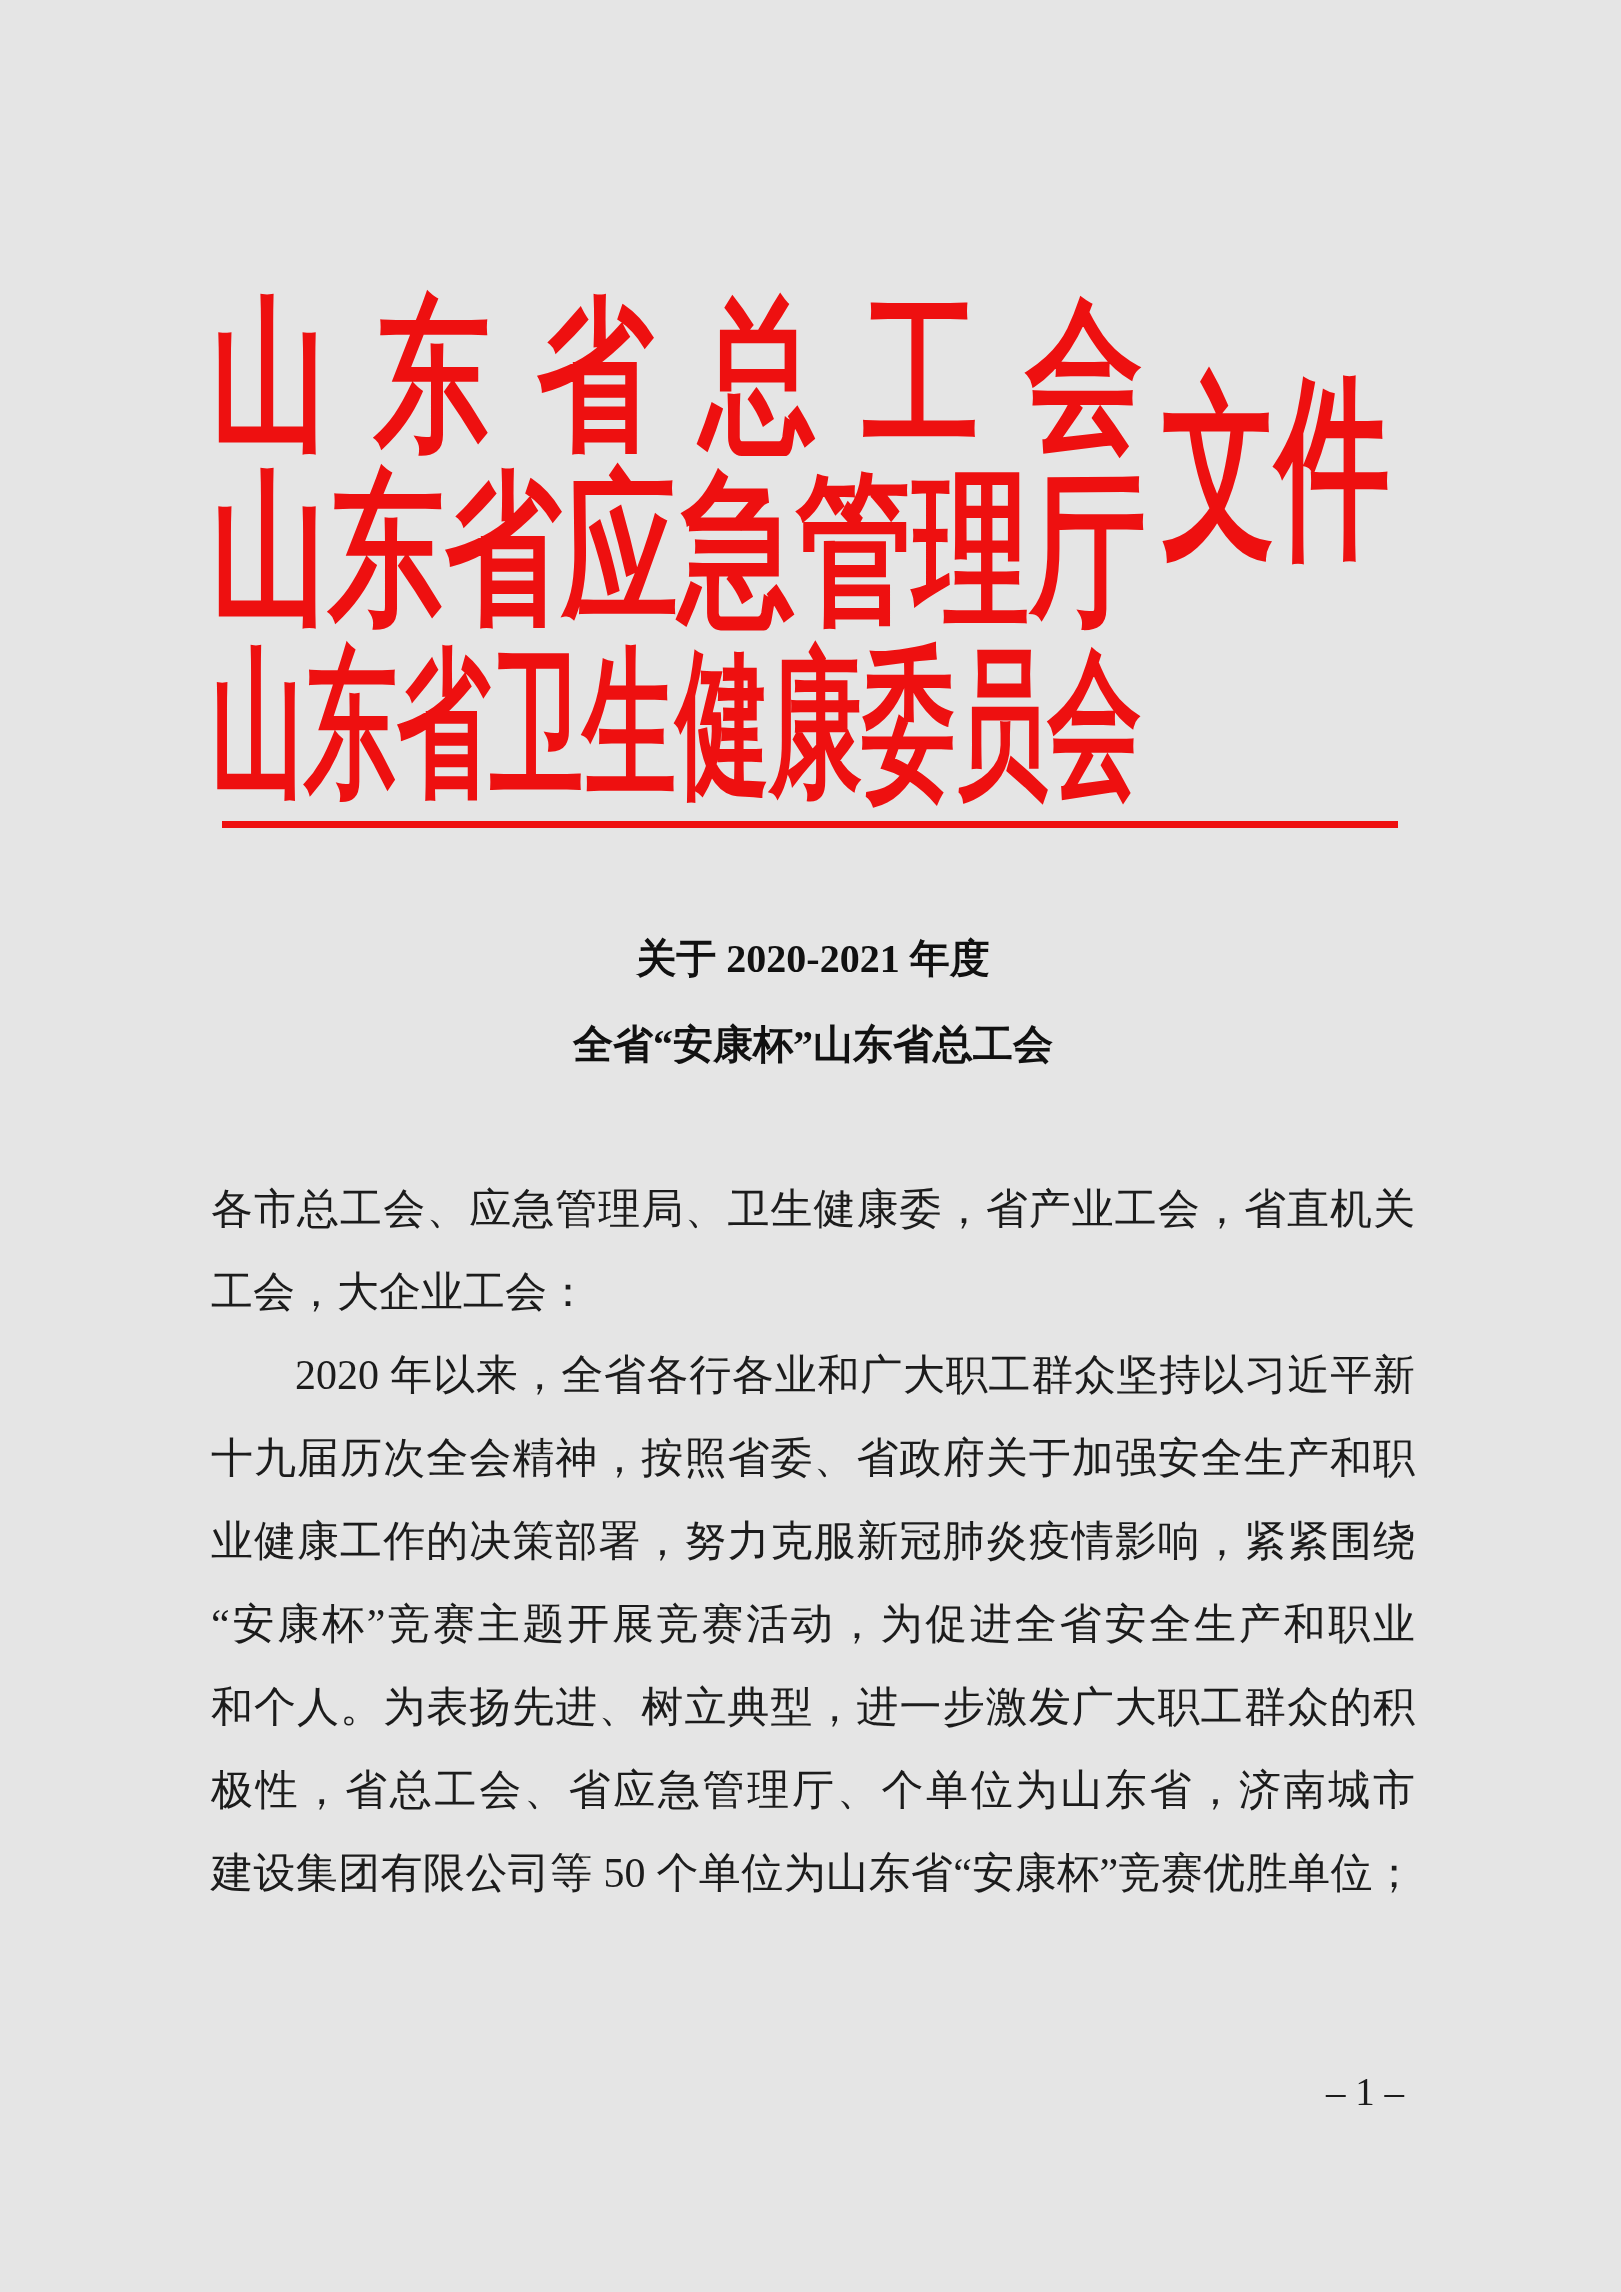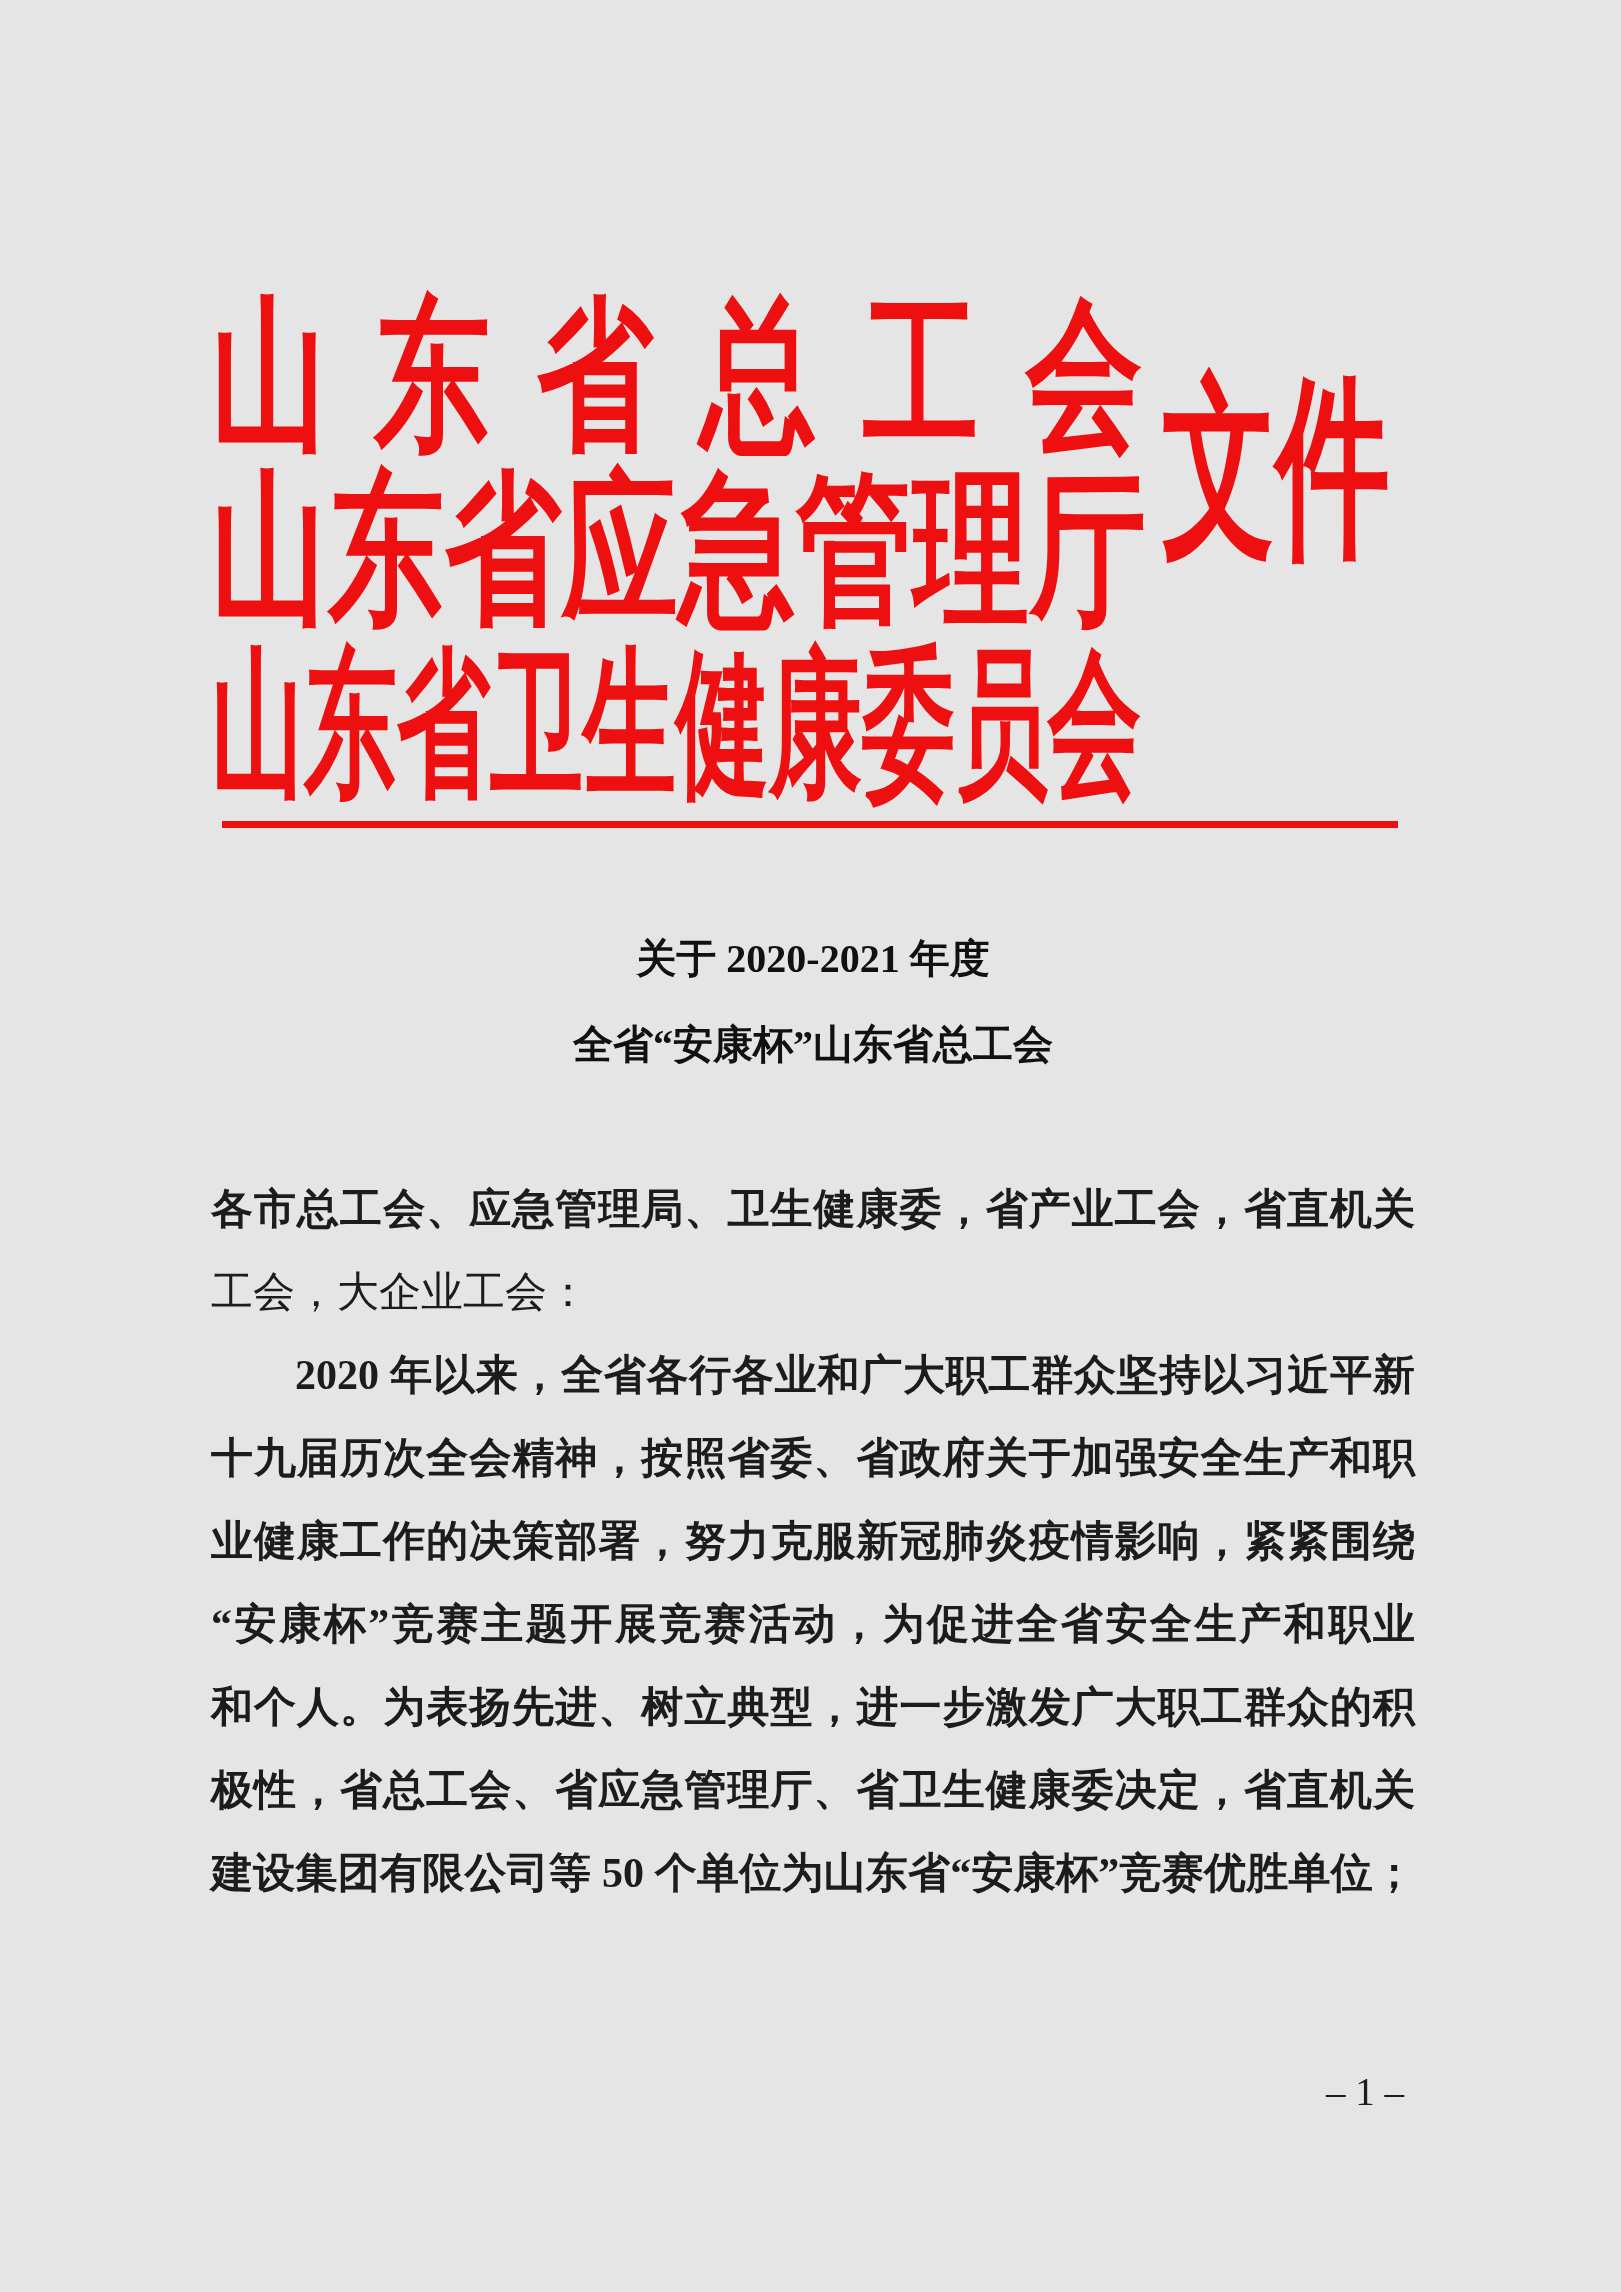--- a/index.html
+++ b/index.html
@@ -99,21 +99,20 @@
   }
   .body-line {
     height: 83px;
     line-height: 83px;
     white-space: nowrap;
   }
   .body-line.fill {
     white-space: normal;
     text-align: justify;
     text-align-last: justify;
-    font-weight: bold;
   }
   .body-line.indent {
     text-indent: 2em;
   }
 
   
   .page-number {
     position: absolute;
     left: 1311px;
     top: 2070px;
@@ -146,20 +145,20 @@
   </div>
 
   <div class="body-text">
     <div class="body-line fill">各市总工会、应急管理局、卫生健康委，省产业工会，省直机关</div>
     <div class="body-line">工会，大企业工会：</div>
     <div class="body-line fill indent">2020 年以来，全省各行各业和广大职工群众坚持以习近平新</div>
     <div class="body-line fill">十九届历次全会精神，按照省委、省政府关于加强安全生产和职</div>
     <div class="body-line fill">业健康工作的决策部署，努力克服新冠肺炎疫情影响，紧紧围绕</div>
     <div class="body-line fill">“安康杯”竞赛主题开展竞赛活动，为促进全省安全生产和职业</div>
     <div class="body-line fill">和个人。为表扬先进、树立典型，进一步激发广大职工群众的积</div>
-    <div class="body-line fill">极性，省总工会、省应急管理厅、省卫生健康委决定，省直机关</div>
+    <div class="body-line fill">极性，省总工会、省应急管理厅、个单位为山东省，济南城市</div>
     <div class="body-line fill">建设集团有限公司等 50 个单位为山东省“安康杯”竞赛优胜单位；</div>
   </div>
 
   <div class="page-number">– 1 –</div>
 
 </div>
 
 
 </body></html>

